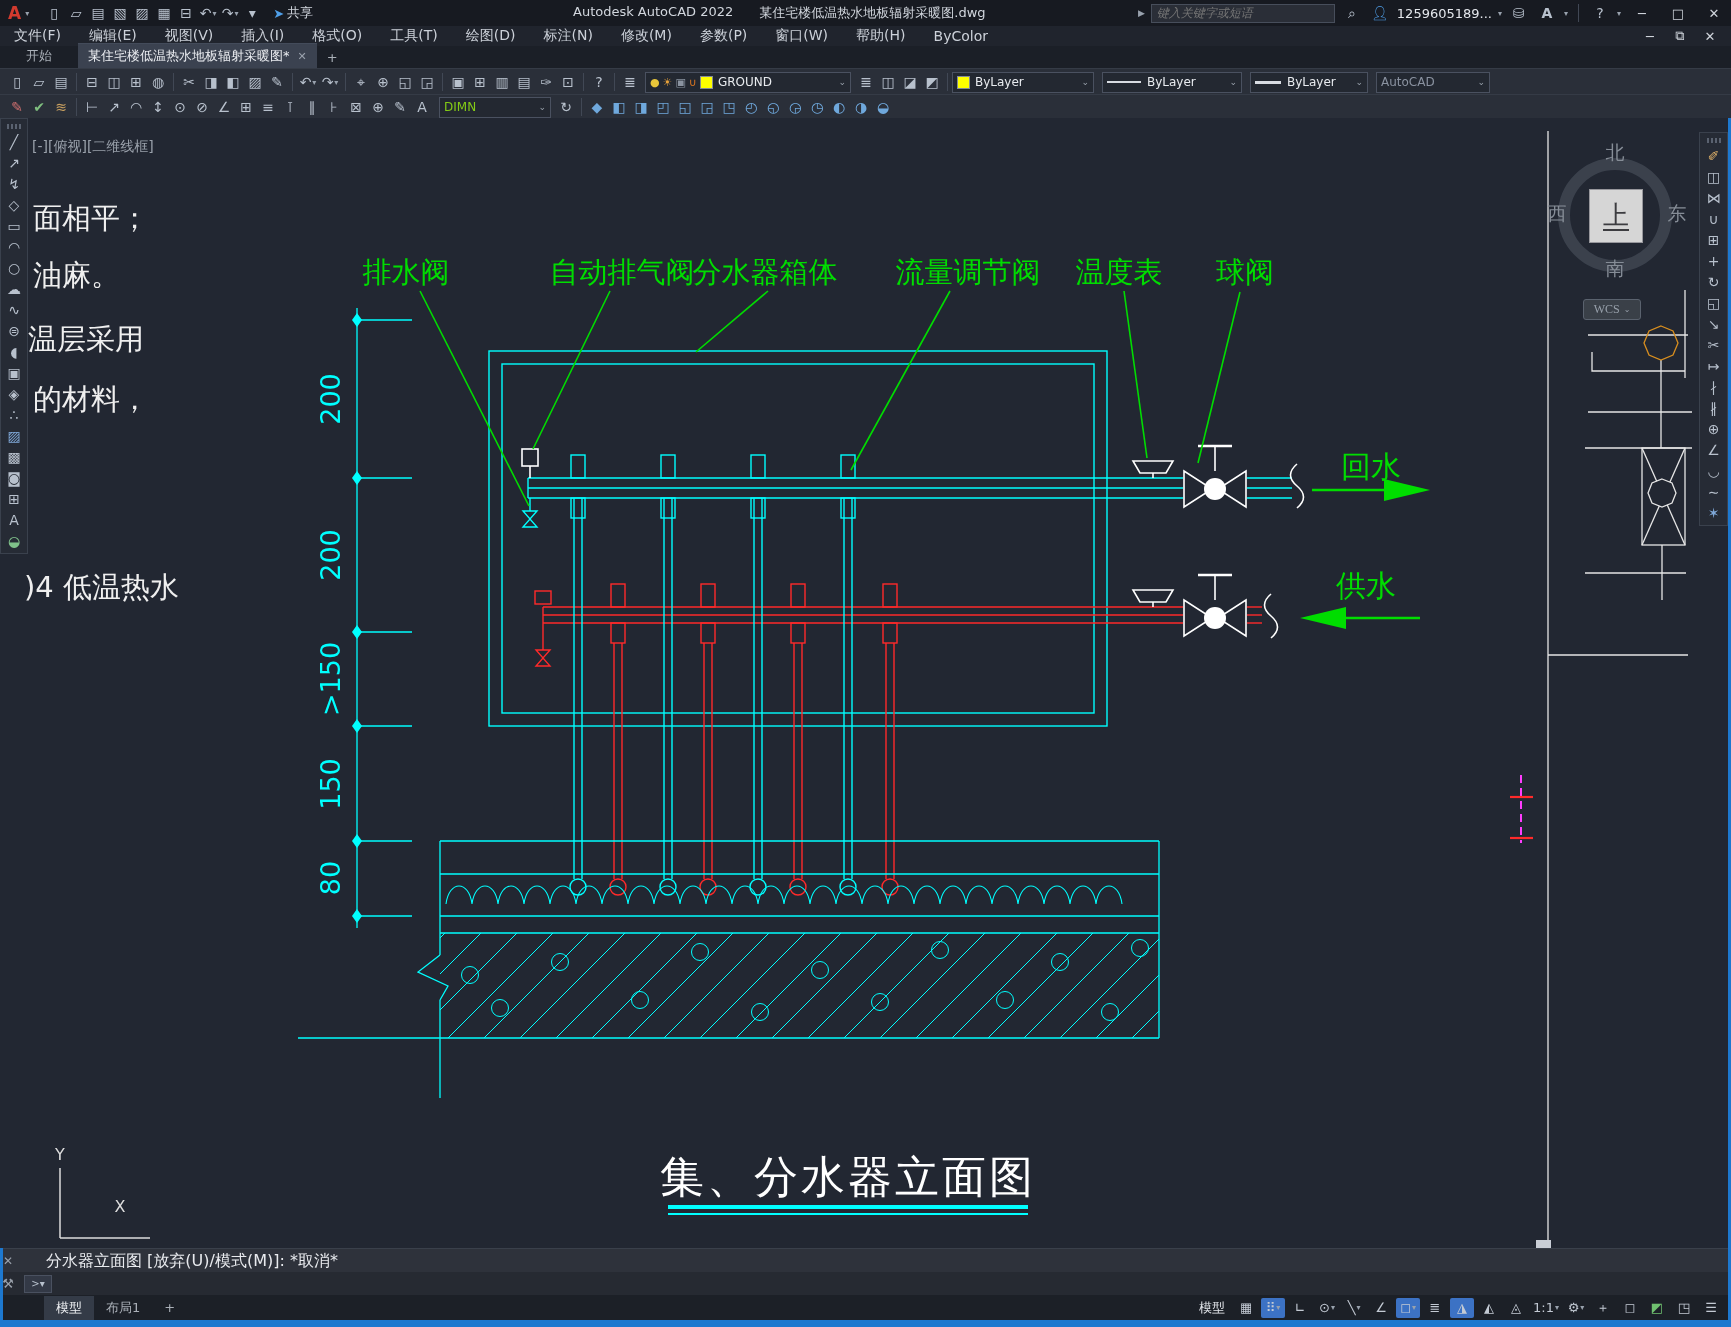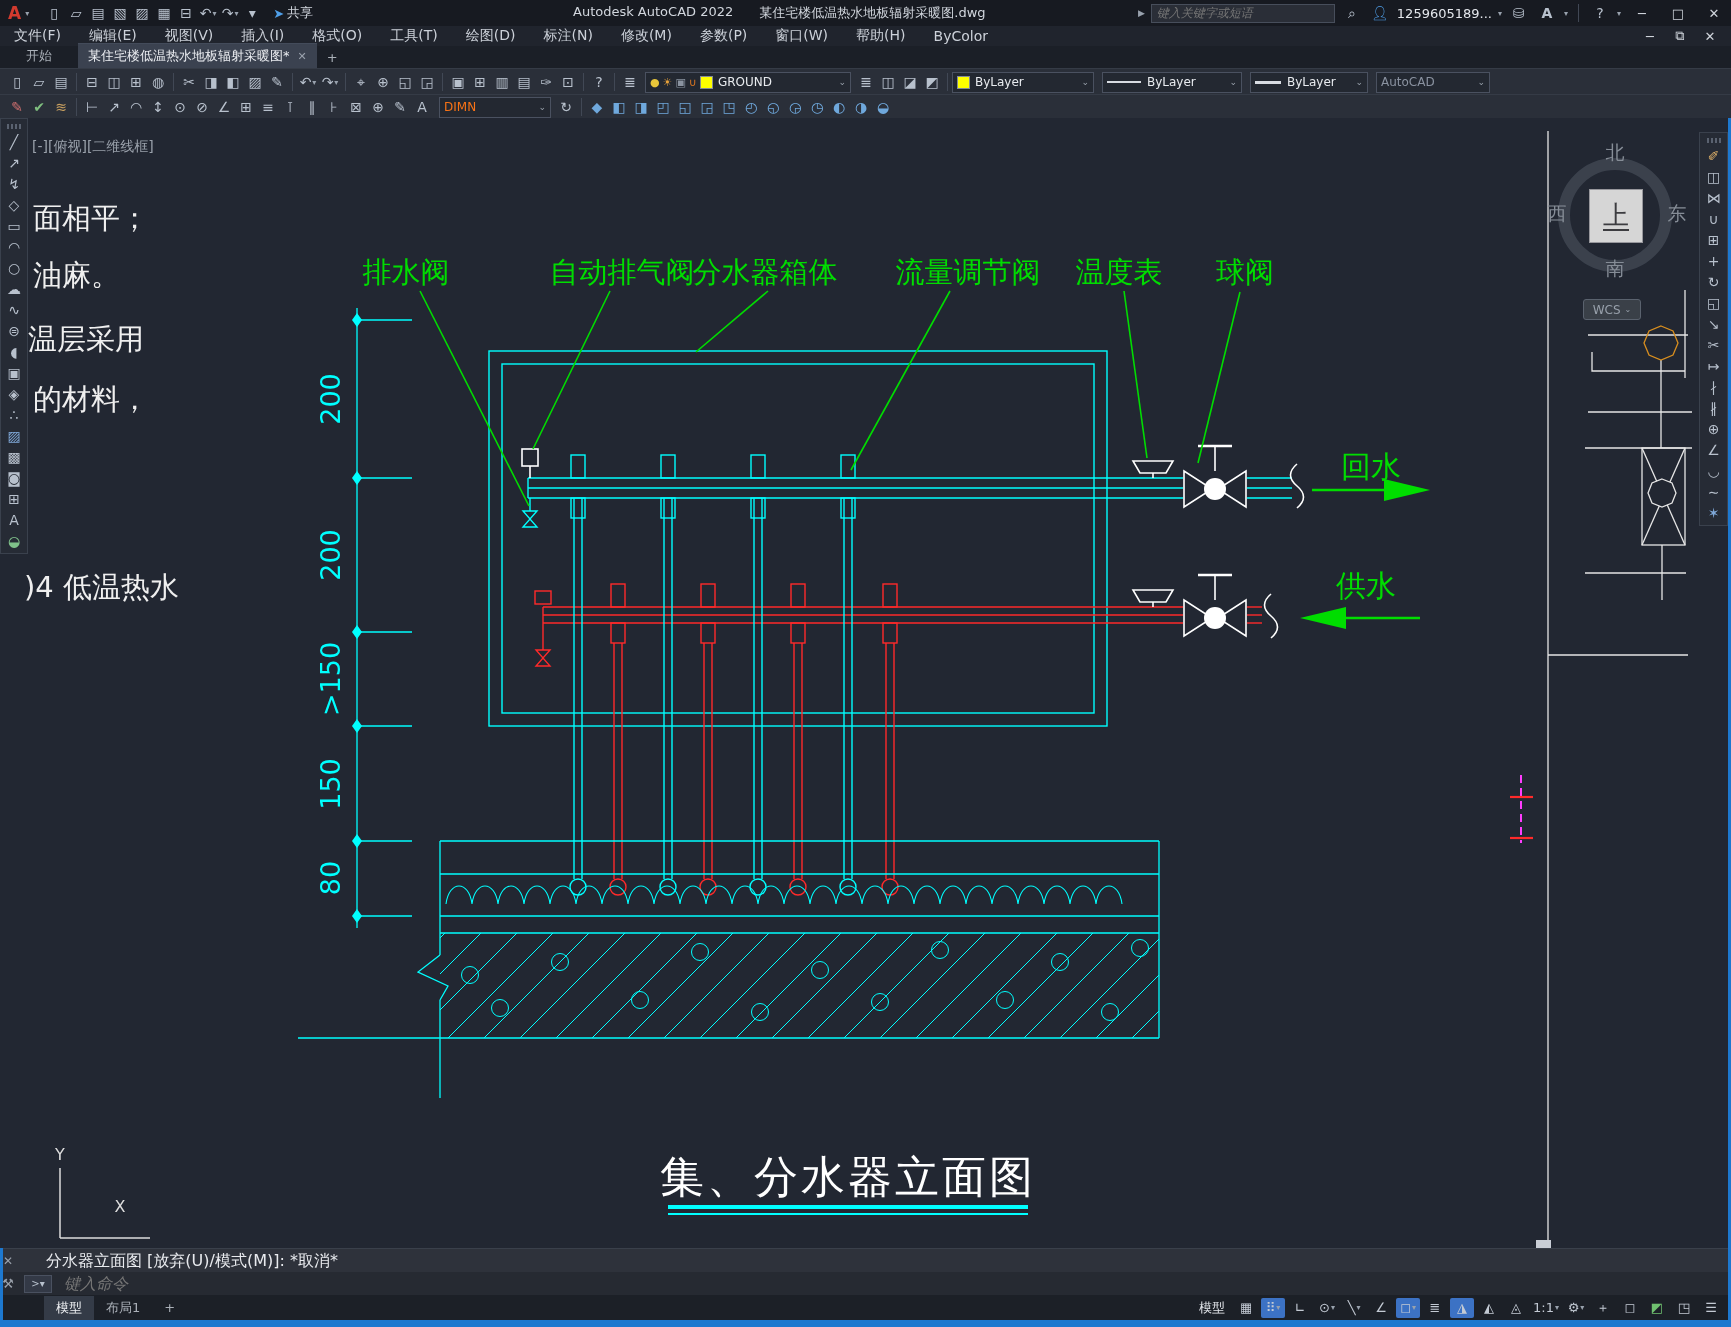--- a/index.html
+++ b/index.html
@@ -229,21 +229,21 @@
       <span class="icon">≡</span>
       <span class="icon">⊺</span>
       <span class="icon">∥</span>
       <span class="icon">⊦</span>
       <span class="icon">⊠</span>
       <span class="icon">⊕</span>
       <span class="icon">✎</span>
       <span class="icon">A</span>
     </span>
   <div class="combo" style="width:102px;margin-left:6px;">
-    <span style="color:#f97316;">DIMN</span>
+    <span style="color:#84cc16;">DIMN</span>
     <span class="dd">⌄</span>
   </div>
   <span style="display:flex;align-items:center;margin-left:4px;">
       <span class="icon">↻</span>
     </span>
   <span class="sep"></span>
   <span style="display:flex;align-items:center;">
       <span class="icon" style="color: rgb(111, 168, 220);">◆</span>
       <span class="icon" style="color: rgb(111, 168, 220);">◧</span>
       <span class="icon" style="color: rgb(111, 168, 220);">◨</span>
@@ -575,36 +575,35 @@
 <div class="abs" style="left:1551px;top:133px;width:130px;height:150px;z-index:4;">
   <div class="abs vc-ring" style="left:7px;top:25px;width:114px;height:114px;"></div>
   <div class="vc-lab" style="left:44px;top:7px;">北</div>
   <div class="vc-lab" style="left:44px;top:123px;">南</div>
   <div class="vc-lab" style="left:-14px;top:68px;">西</div>
   <div class="vc-lab" style="left:106px;top:68px;">东</div>
   <div class="abs vc-face" style="left:38px;top:56px;width:52px;height:52px;">
     <span>上</span>
   </div>
 </div>
-<div class="abs wcsbtn" style="left:1583px;top:299px;">
+<div class="abs wcsbtn" style="left:1583px;top:299px;font-family:Liberation Serif, serif;">
   <span>WCS</span>
     <span style="font-size:8px;margin-left:4px;">⌄</span>
 </div>
 
 <div class="abs cmdhist">
   <span style="width:16px;color:#9aa1ab;font-size:12px;text-align:center;">✕</span>
   <span style="width:30px;"></span>
   <span>分水器立面图  [放弃(U)/模式(M)]: *取消*</span>
 </div>
 <div class="abs cmdrow">
   <span style="width:16px;color:#9aa1ab;font-size:13px;text-align:center;">⚒</span>
   <span style="width:8px;"></span>
   <span style="width:26px;height:16px;background:#333946;border:1px solid #4a5160;color:#b8c1cd;font-size:10px;display:flex;align-items:center;justify-content:center;">&gt;▾</span>
   <span style="width:10px;"></span>
-  <input class="cmd-input" placeholder="键入命令" style="">
 </div>
 
 <div class="abs bottombar">
   <span style="width:44px;"></span>
   <span class="laytab active">模型</span>
   <span class="laytab">布局1</span>
   <span class="laytab">+</span>
   <span class="status-icons">
     <span class="model-badge">模型</span>
     <span style="display:flex;align-items:center;gap:3px;">

